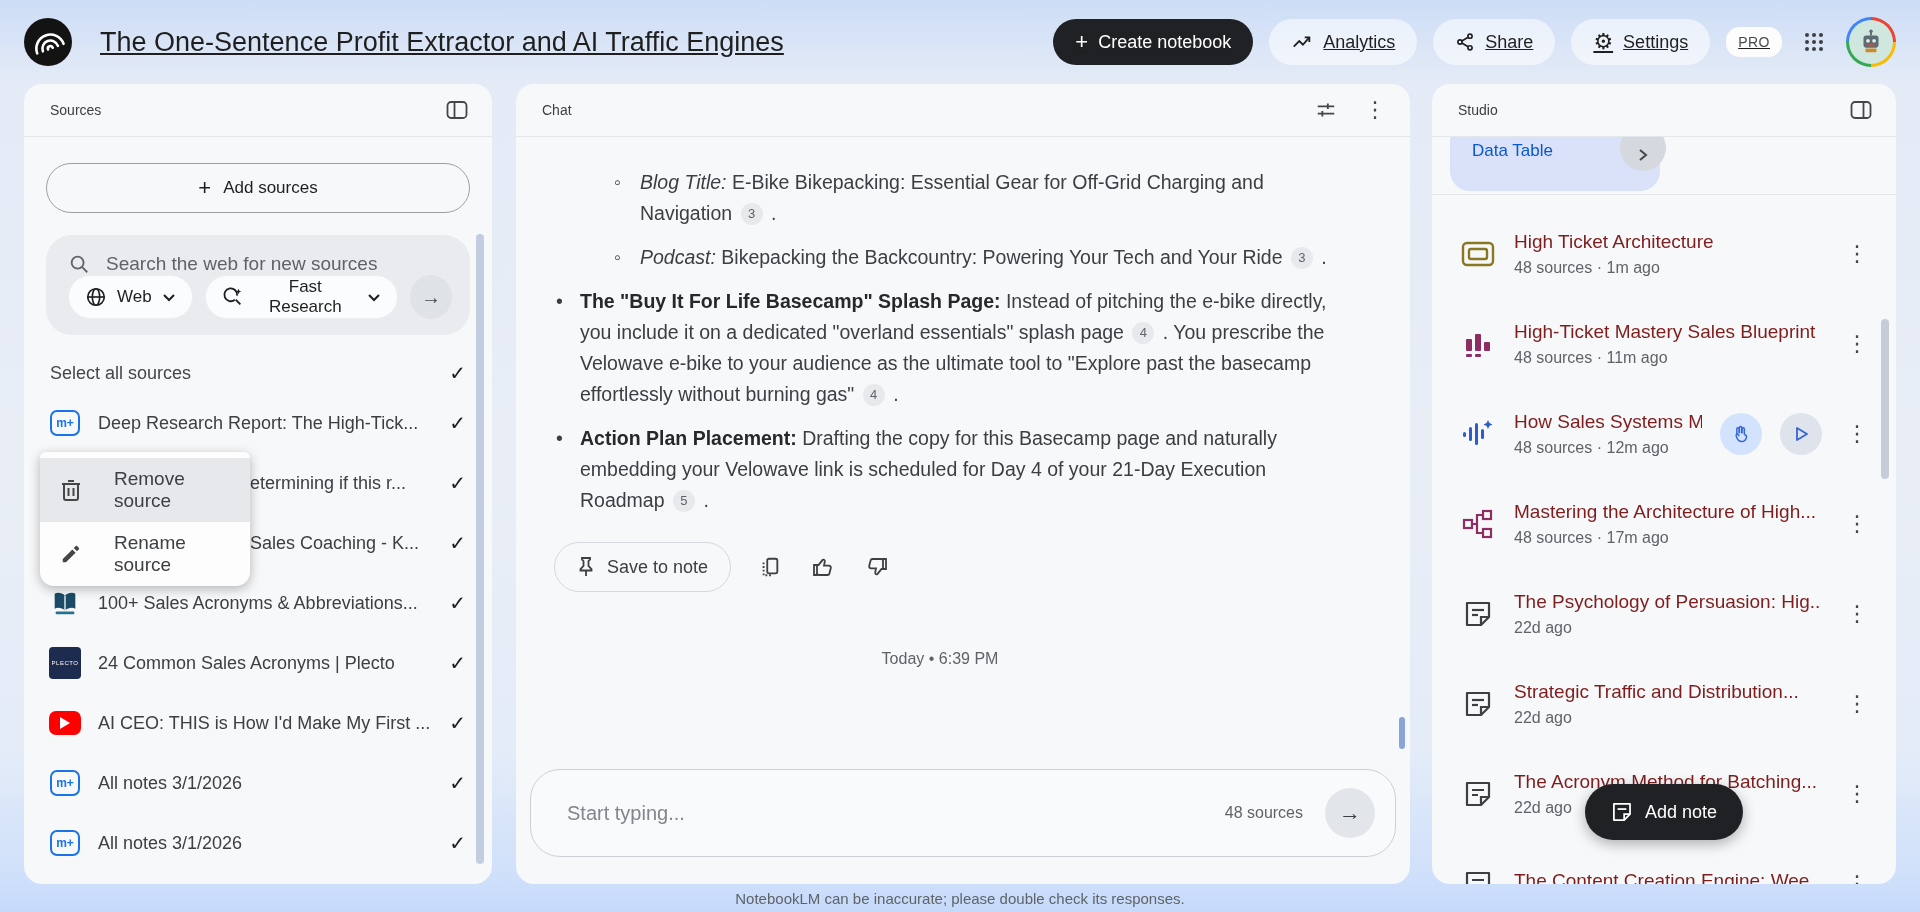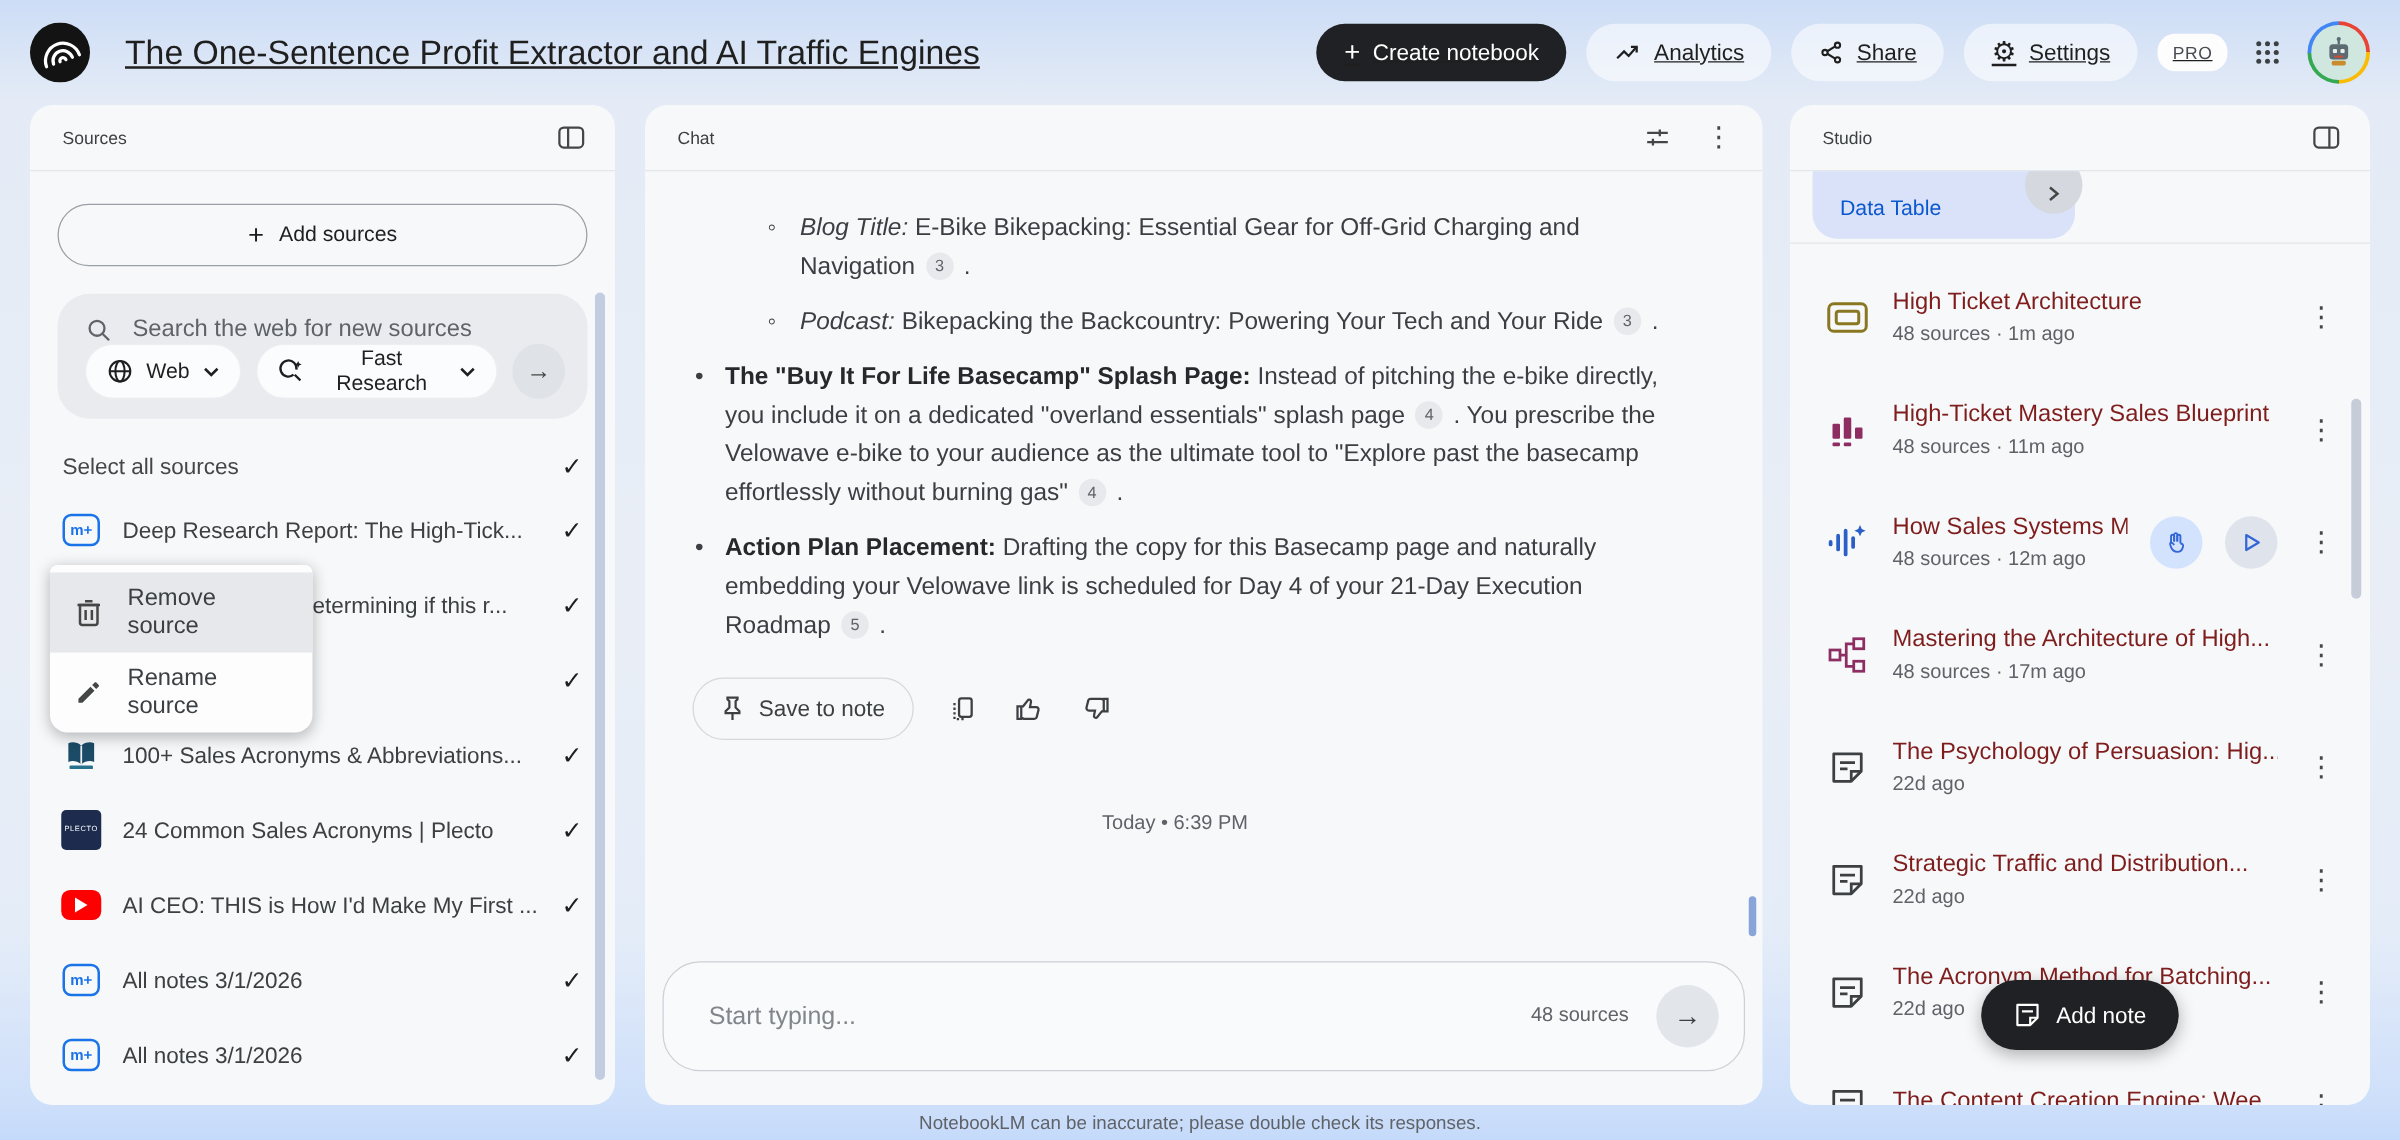--- a/index.html
+++ b/index.html
@@ -50,21 +50,21 @@
   .src-row.covered .src-title { padding-left:152px; }
   .checkmark { margin-left:auto; font-size:20px; color:#1f1f1f; cursor:pointer; flex:0 0 auto; }
   .nlm-note-ico { width:30px; height:26px; border:2px solid #1a73e8; border-radius:7px; color:#1a73e8; font-size:12px; font-weight:bold; display:flex; align-items:center; justify-content:center; }
   .plecto-ico { width:32px; height:32px; background:#1d2b4f; border-radius:4px; color:#fff; font-size:6px; letter-spacing:.5px; display:flex; align-items:center; justify-content:center; }
   .yt-ico { width:32px; height:24px; background:#f00; border-radius:7px; display:flex; align-items:center; justify-content:center; }
   .yt-ico:after { content:""; border-left:10px solid #fff; border-top:6px solid transparent; border-bottom:6px solid transparent; }
   .src-scrollbar { position:absolute; right:8px; top:150px; width:8px; height:630px; border-radius:4px; background:#c3cde2; }
 
   .ctx-menu { position:absolute; left:16px; top:368px; width:210px; border-radius:6px 6px 14px 14px; background:#fdfdfe;
               box-shadow:0 3px 12px rgba(0,0,0,.28); z-index:20; overflow:hidden; padding-top:6px; }
-  .ctx-item { height:64px; display:flex; align-items:center; gap:20px; padding:0 20px; font-size:19px; color:#3c4043; cursor:pointer; }
+  .ctx-item { height:64px; display:flex; align-items:center; gap:32px; padding:0 20px; font-size:19px; color:#3c4043; cursor:pointer; }
   .ctx-item.hovered { background:#e6e8eb; }
 
   
   .chat-panel { width:894px; margin-right:22px; }
   .chat-scroll { flex:1; padding:30px 70px 0 24px; overflow:hidden; }
   .chat-scroll li { list-style:none; position:relative; font-size:19.5px; line-height:31px; color:#3b3e42; margin-bottom:13px; }
   li.sub { margin-left:100px; }
   li.sub::before { content:"\25E6"; position:absolute; left:-26px; color:#3b3e42; }
   li.main { margin-left:40px; }
   li.main::before { content:"\2022"; position:absolute; left:-24px; color:#3b3e42; }
@@ -83,21 +83,21 @@
   .chat-input input { flex:1; border:none; background:transparent; outline:none; font-size:20px; color:#3c4043; font-family:inherit; }
   .chat-input input::placeholder { color:#80868b; }
   .src-count { font-size:16px; color:#5f6368; margin-right:22px; white-space:nowrap; }
   .send-btn { width:50px; height:50px; border-radius:50%; border:none; background:#e2e5ea; color:#3c4043; font-size:22px; cursor:pointer; }
   .chat-scrollbar { position:absolute; right:5px; bottom:135px; width:6px; height:32px; border-radius:3px; background:#89a4d8; }
 
   
   .studio-panel { width:464px; }
   .chip-zone { height:58px; overflow:hidden; position:relative; border-bottom:1px solid #e3e6ea; flex:0 0 auto; }
   .data-chip { position:absolute; left:18px; top:-16px; width:210px; height:70px; background:#d9e2f8; border-radius:20px;
-               display:flex; align-items:flex-end; padding:0 0 14px 22px; font-size:17px; color:#0b57d0; cursor:pointer; }
+               display:flex; align-items:flex-end; padding:0 0 30px 22px; font-size:17px; color:#0b57d0; cursor:pointer; }
   .chip-expand { position:absolute; left:188px; top:-12px; width:46px; height:46px; border-radius:50%; background:#d5d9df;
                  border:none; cursor:pointer; display:flex; align-items:flex-end; justify-content:center; padding-bottom:8px; }
   .studio-list { flex:1; padding-top:14px; }
   .st-row { height:90px; display:flex; align-items:center; padding:0 22px 0 28px; gap:18px; }
   .st-ico { width:36px; height:36px; flex:0 0 auto; display:flex; align-items:center; justify-content:center; }
   .st-text { flex:1; min-width:0; }
   .st-title { font-size:19px; color:#7f1d1d; white-space:nowrap; overflow:hidden; }
   .st-meta { font-size:16px; color:#5f6368; margin-top:6px; }
   .st-kebab { background:none; border:none; cursor:pointer; font-size:22px; color:#444746; padding:4px 6px; }
   .round-act { width:42px; height:42px; border-radius:50%; border:none; cursor:pointer; display:flex; align-items:center; justify-content:center; flex:0 0 auto; }
@@ -263,20 +263,21 @@
         <span class="src-title">Deep Research Report: The High-Tick...</span>
         <span class="checkmark">✓</span>
       </div>
       <div class="src-row covered">
         <span class="src-ico"></span>
         <span class="src-title">etermining if this r...</span>
         <span class="checkmark">✓</span>
       </div>
       <div class="src-row covered">
         <span class="src-ico"></span>
+        <span class="src-title">Sales Coaching - K...</span>
         <span class="checkmark">✓</span>
       </div>
       <div class="src-row">
         <span class="src-ico">
           <svg width="30" height="30" viewBox="0 0 32 32">
               <path d="M16 8c-3-3-8-3.5-11-2v16c3-1.5 8-1 11 2 3-3 8-3.5 11-2V6c-3-1.5-8-1-11 2z" fill="#1b4b66"></path>
               <path d="M16 8v16" stroke="#e8f2f6" stroke-width="1.5"></path>
               <rect x="6" y="25" width="20" height="3" rx="1" fill="#27718f"></rect>
             </svg>
         </span>

